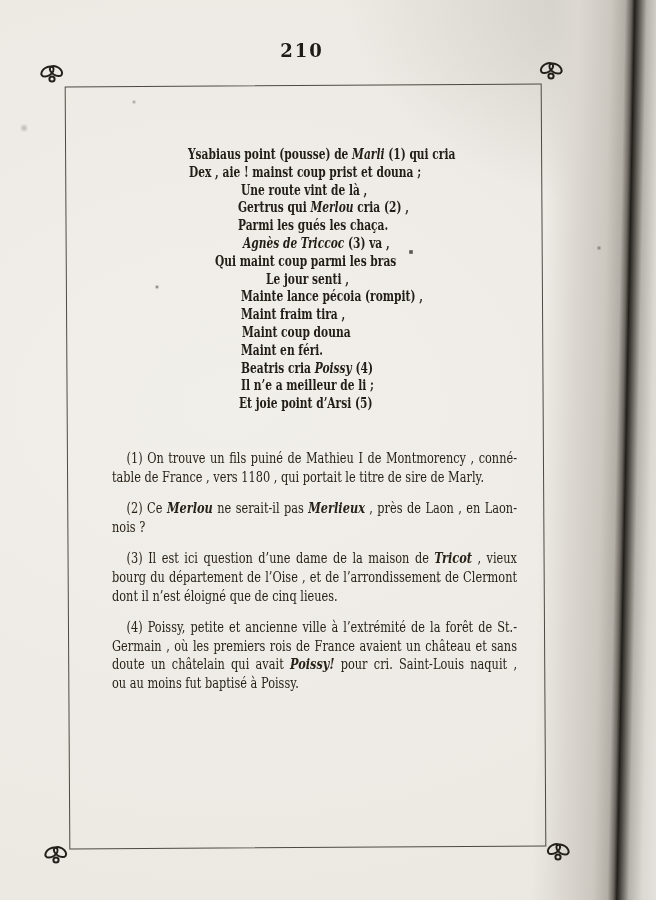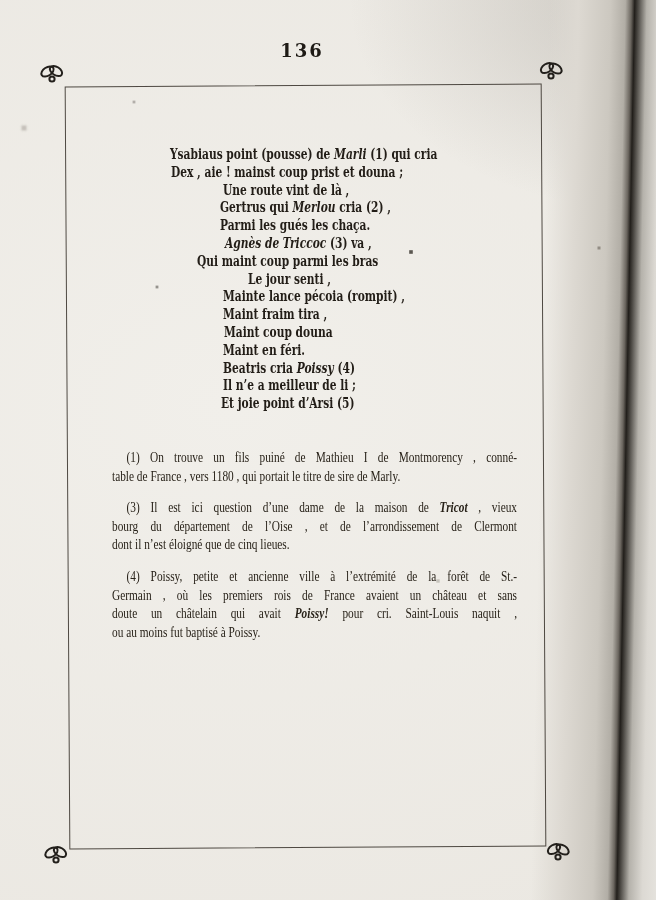--- a/index.html
+++ b/index.html
@@ -24,29 +24,29 @@
     position:absolute;left:67px;top:85px;width:475px;height:761px;
     border:1.2px solid rgba(50,45,38,0.85);
     transform:rotate(-0.35deg);
   }
   .orn{position:absolute;}
   .orn.flip{transform:scaleX(-1);}
   .page-number{
     position:absolute;top:40px;left:262px;width:80px;text-align:center;
     font-size:18px;font-weight:bold;letter-spacing:2px;color:#1e1a15;
   }
-  #verse{position:absolute;left:55px;top:146px;}
+  #verse{position:absolute;left:73px;top:146px;}
   .v-line{
     white-space:nowrap;font-weight:bold;font-size:15px;
     line-height:17.8px;height:17.8px;color:#221d17;
     transform:scaleX(0.71);transform-origin:0 50%;
   }
   .v-line .it{font-style:italic;}
   #footnotes{position:absolute;left:112px;top:449px;}
-  .footnote{margin-bottom:13px;width:500px;font-family:Liberation Serif, serif;}
+  .footnote{margin-bottom:13px;width:500px;}
   .fn-line{
     font-size:14px;line-height:18.6px;height:18.6px;color:#282219;
     white-space:nowrap;text-align:justify;text-align-last:justify;
     transform:scaleX(0.81);transform-origin:0 0;
   }
   .fn-line.first{text-indent:18px;}
   .fn-line.last{text-align-last:left;}
   .fn-line .it{font-style:italic;font-weight:bold;}
   
   .specks{
@@ -59,21 +59,21 @@
       437px 580px 0 0.7px rgba(95,88,78,0.28),
       23px 127px 2px 1.5px rgba(120,113,103,0.35);
   }
 </style>
 </head>
 <body>
 
 <div class="gutter"></div>
 <div class="specks"></div>
 
-<div class="page-number">136</div>
+<div class="page-number">210</div>
 
 <div class="frame"></div>
 
 <svg class="orn" style="left:38px;top:62px" width="28" height="24" viewBox="0 0 28 24">
   <g fill="none" stroke="#221f1b" stroke-width="2" stroke-linecap="round">
     <ellipse cx="9.5" cy="9.5" rx="6.8" ry="4.2" transform="rotate(-33 9.5 9.5)"></ellipse>
     <ellipse cx="18" cy="9" rx="6.8" ry="4.2" transform="rotate(33 18 9)"></ellipse>
     <circle cx="14" cy="17" r="2.6"></circle>
   </g>
 </svg>
@@ -115,20 +115,24 @@
     <div class="v-line" style="margin-left: 168px;"><span>Beatris cria </span><span class="it">Poissy</span><span> (4)</span></div>
     <div class="v-line" style="margin-left: 168px;"><span>Il n’e a meilleur de li ;</span></div>
     <div class="v-line" style="margin-left: 166px;"><span>Et joie point d’Arsi (5)</span></div>
   </div>
 <div id="footnotes">
     <div class="footnote">
       <div class="fn-line first"><span>(1) On trouve un fils puiné de Mathieu I de Montmorency , conné-</span></div>
       <div class="fn-line last"><span>table de France , vers 1180 , qui portait le titre de sire de Marly.</span></div>
     </div>
     <div class="footnote">
+      <div class="fn-line first"><span>(2) Ce </span><span class="it">Merlou</span><span> ne serait-il pas </span><span class="it">Merlieux</span><span> , près de Laon , en Laon-</span></div>
+      <div class="fn-line last"><span>nois ?</span></div>
+    </div>
+    <div class="footnote">
       <div class="fn-line first"><span>(3) Il est ici question d’une dame de la maison de </span><span class="it">Tricot</span><span> , vieux</span></div>
       <div class="fn-line"><span>bourg du département de l’Oise , et de l’arrondissement de Clermont</span></div>
       <div class="fn-line last"><span>dont il n’est éloigné que de cinq lieues.</span></div>
     </div>
     <div class="footnote">
       <div class="fn-line first"><span>(4) Poissy, petite et ancienne ville à l’extrémité de la forêt de St.-</span></div>
       <div class="fn-line"><span>Germain , où les premiers rois de France avaient un château et sans</span></div>
       <div class="fn-line"><span>doute un châtelain qui avait </span><span class="it">Poissy!</span><span> pour cri. Saint-Louis naquit ,</span></div>
       <div class="fn-line last"><span>ou au moins fut baptisé à Poissy.</span></div>
     </div>

